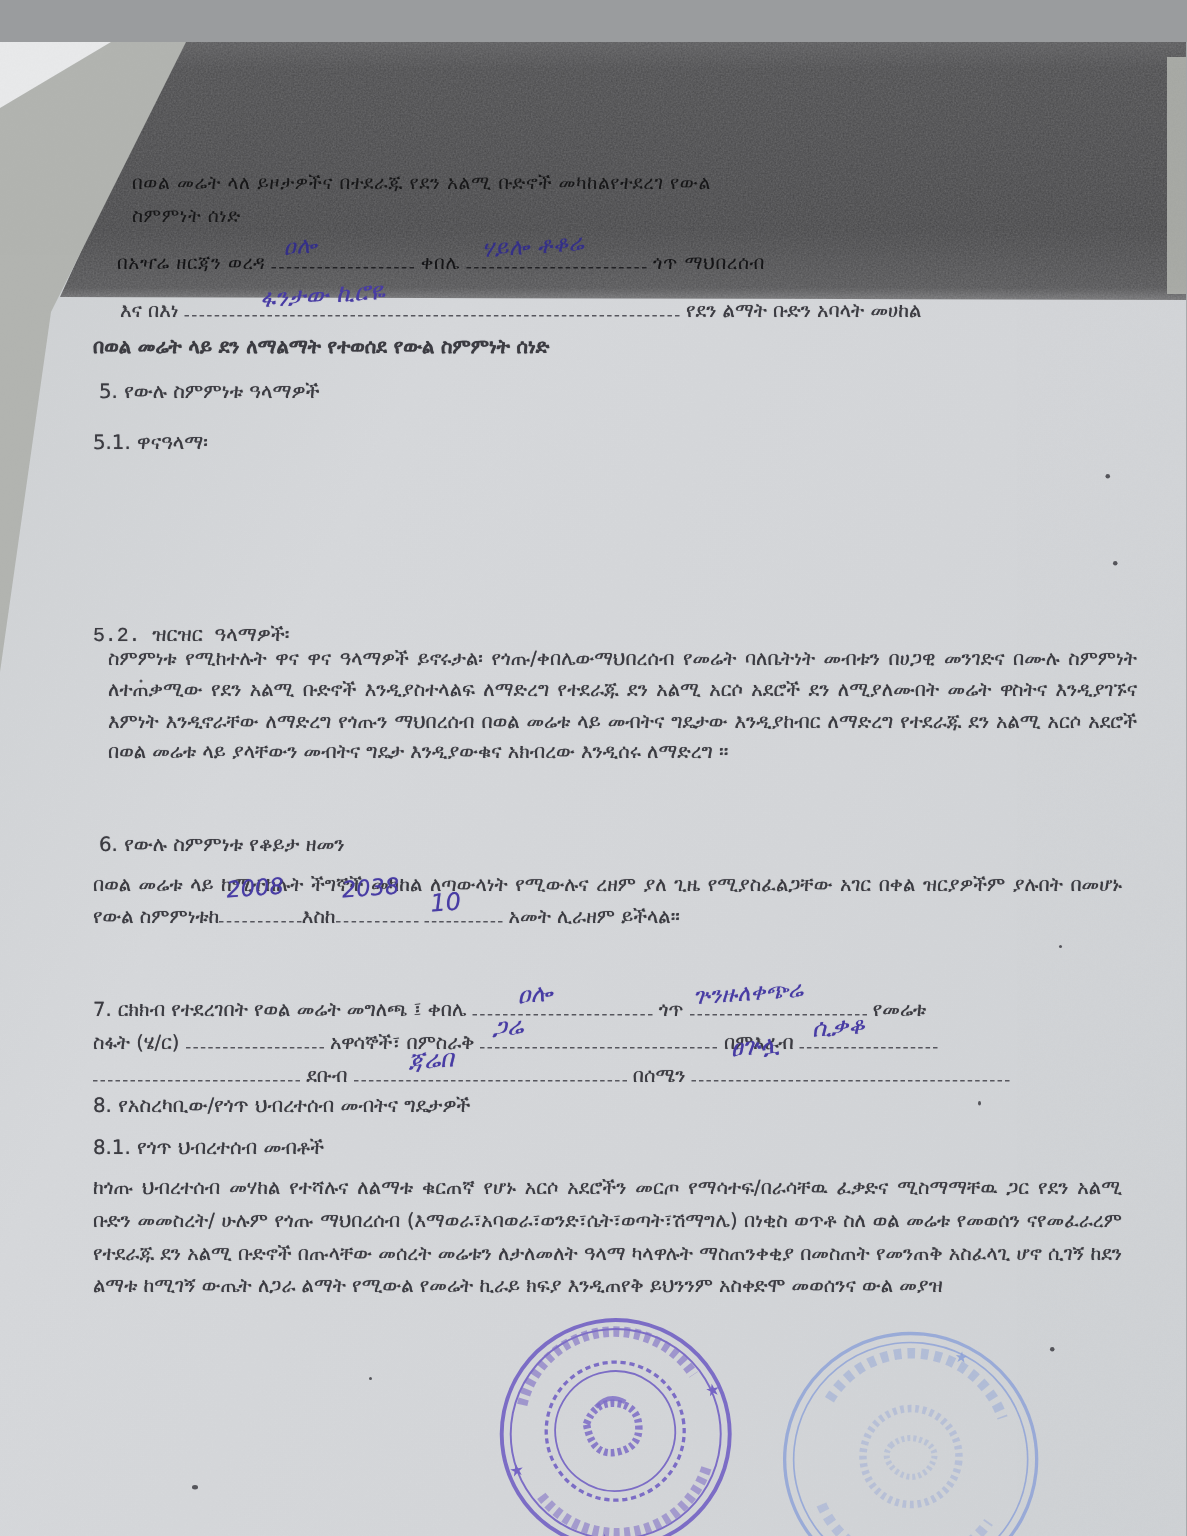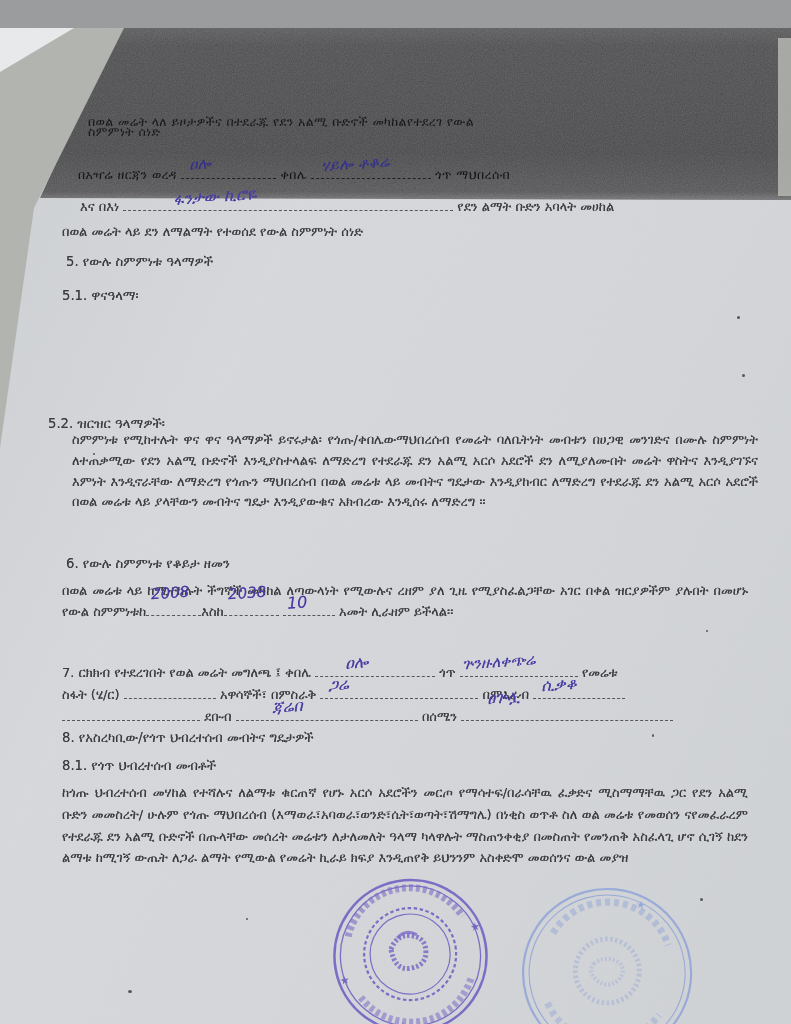--- a/index.html
+++ b/index.html
@@ -50,40 +50,40 @@
         <feColorMatrix type="matrix" values="0 0 0 0 0.55  0 0 0 0 0.55  0 0 0 0 0.55  0 0 0 0.5 0"></feColorMatrix>
         </filter>
       <rect width="791" height="178" filter="url(#grain)" opacity="0.55"></rect>
     </svg>
   </div>
   <div class="corner-light"></div>
   <div class="corner-white"></div>
   <div class="edge-strip"></div>
 
   <div class="band-text" style="left:88px;top:86px;">በወል መሬት ላለ ይዞታዎችና በተደራጁ የደን አልሚ ቡድኖች መካከልየተደረገ የውል</div>
-  <div class="band-text" style="left:88px;top:96px;">ስምምነት ሰነድ</div>
+  <div class="band-text" style="left:88px;top:108px;">ስምምነት ሰነድ</div>
   <div class="band-text hwline" style="left:78px;top:138px;">
     <span>በአዣሬ ዘርጃን ወረዳ</span>
     <span class="blank" style="width:95px;border-color:#1f1f22;"><i class="hw band-pen">ዐሎ</i></span>
     <span>ቀበሌ</span>
     <span class="blank" style="width:120px;border-color:#1f1f22;"><i class="hw band-pen">ሃይሎ ቶቆሬ</i></span>
     <span>ጎጥ ማህበረሰብ</span>
   </div>
 
   <div class="print nowrap" style="left:80px;top:170px;">
     <span>እና  በእነ</span>
     <span class="blank" style="width:330px;"><i class="hw big" style="left:15%;">ፋንታው ኪሮዬ</i></span>
     <span>የደን ልማት ቡድን አባላት መሀከል</span>
   </div>
-  <div class="print nowrap" style="left:62px;top:196px;">በወል መሬት ላይ ደን ለማልማት የተወሰደ የውል ስምምነት ሰነድ</div>
+  <div class="print nowrap" style="left:62px;top:196px;font-weight:bold;">በወል መሬት ላይ ደን ለማልማት የተወሰደ የውል ስምምነት ሰነድ</div>
 
   <div class="print h" style="left:66px;top:226px;text-align:center;">5.  የውሉ ስምምነቱ ዓላማዎች</div>
   <div class="print h" style="left:62px;top:260px;">5.1. ዋናዓላማ፡</div>
 
-  <div class="print h" style="left:48px;top:388px;">5.2. ዝርዝር ዓላማዎች፡</div>
+  <div class="print h" style="left:62px;top:388px;font-family:Liberation Mono, monospace;">5.2. ዝርዝር ዓላማዎች፡</div>
   <div class="print para" style="left:72px;top:402px;line-height:20.8px;">ስምምነቱ የሚከተሉት ዋና ዋና ዓላማዎች ይኖሩታል፡ የጎጡ/ቀበሌውማህበረሰብ የመሬት ባለቤትነት መብቱን በሀጋዊ መንገድና በሙሉ ስምምነት ለተጠቃሚው የደን አልሚ ቡድኖች እንዲያስተላልፍ ለማድረግ የተደራጁ ደን አልሚ አርሶ አደሮች ደን ለሚያለሙበት መሬት ዋስትና እንዲያገኙና እምነት እንዲኖራቸው ለማድረግ የጎጡን ማህበረሰብ በወል መሬቱ ላይ መብትና ግዴታው እንዲያከብር ለማድረግ የተደራጁ ደን አልሚ አርሶ አደሮች በወል መሬቱ ላይ ያላቸውን መብትና ግዴታ እንዲያውቁና አክብረው እንዲሰሩ ለማድረግ ፡፡</div>
 
   <div class="print h" style="left:66px;top:528px;">6. የውሉ ስምምነቱ የቆይታ ዘመን</div>
   <div class="print para" style="left:62px;top:552px;">
     <span>በወል መሬቱ ላይ ከሚተከሉት ችግኞች መካከል ለጣውላነት የሚውሉና ረዘም ያለ ጊዜ የሚያስፈልጋቸው አገር በቀል ዝርያዎችም ያሉበት በመሆኑ የውል ስምምነቱከ</span><span class="blank" style="width:55px;"><i class="hw high">2008</i></span><span>እስከ</span><span class="blank" style="width:55px;"><i class="hw high">2038</i></span>
     <span class="blank" style="width:52px;"><i class="hw big">10</i></span>
     <span>አመት ሊራዘም ይችላል፡፡</span>
   </div>
 
   <div class="print nowrap" style="left:62px;top:636px;">

